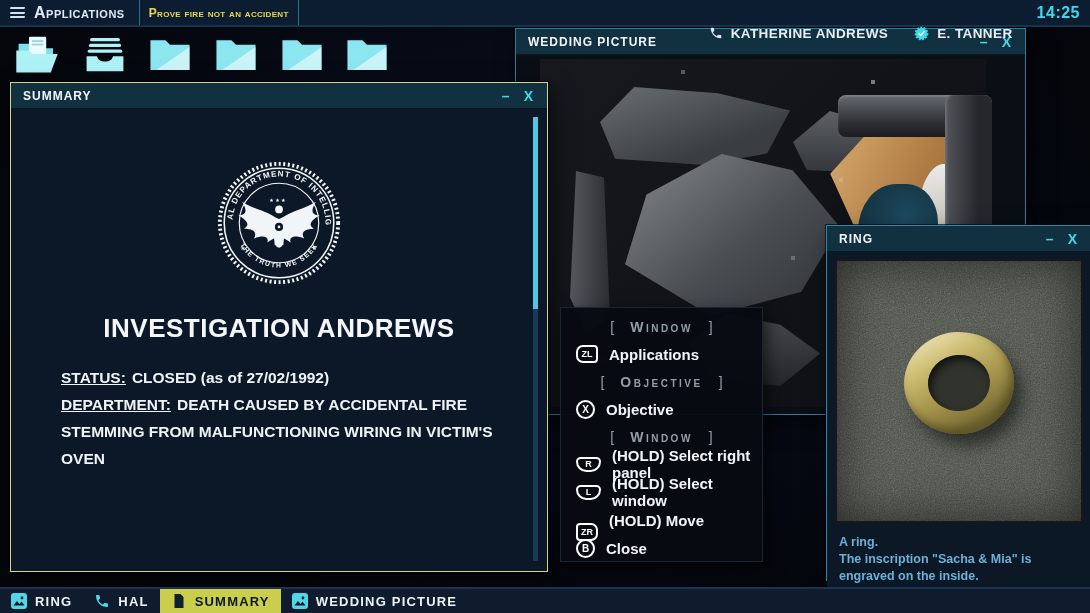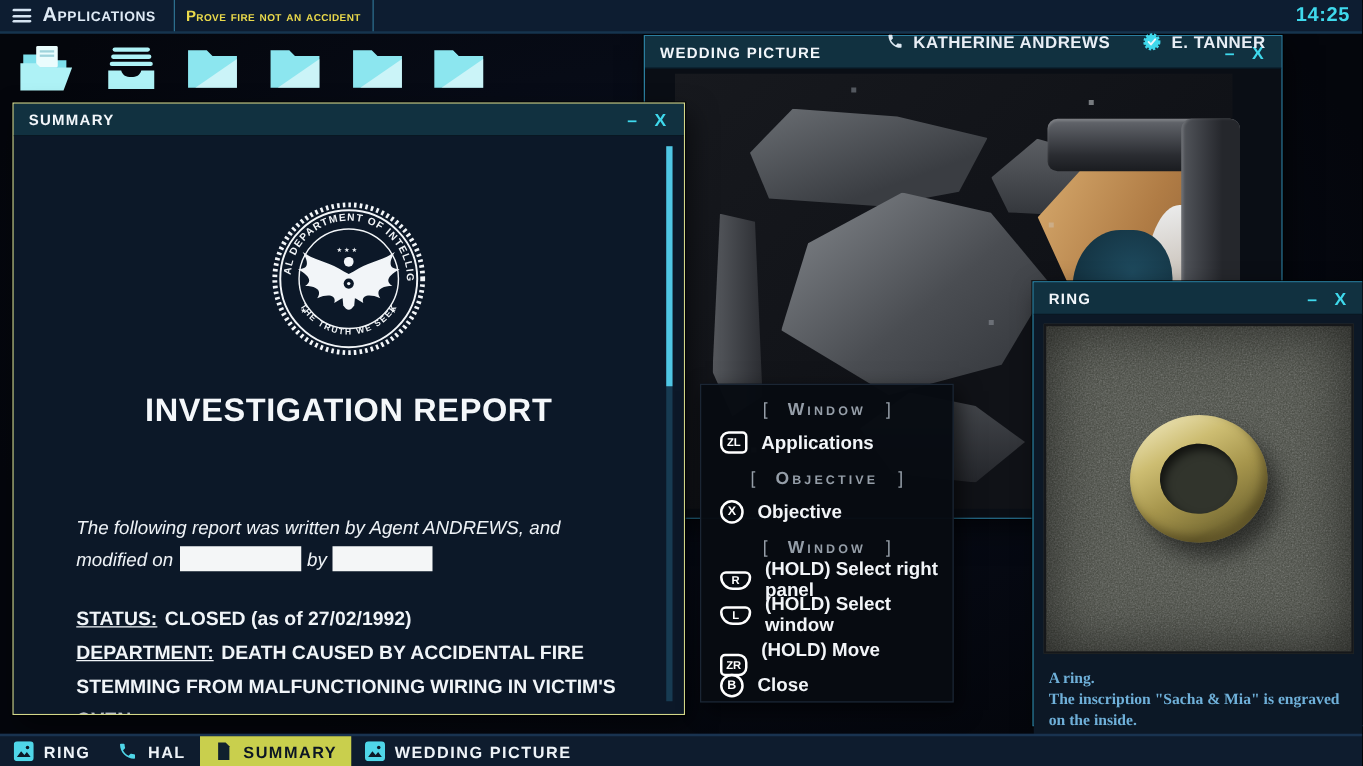--- a/index.html
+++ b/index.html
@@ -90,21 +90,21 @@
   .frame-v { left:405px; top:36px; width:47px; height:292px; border-radius:8px;
              background:linear-gradient(90deg,#53565c,#25272c 70%);
              box-shadow:inset 2px 0 2px rgba(255,255,255,.15); }
   .specks { left:0; top:0; width:2px; height:2px; background:transparent;
             box-shadow:332px 22px 0 1px rgba(220,225,230,.5), 142px 12px 0 1px rgba(200,210,220,.35),
                        252px 198px 0 1px rgba(210,215,225,.3), 62px 300px 0 1px rgba(190,200,210,.3),
                        300px 120px 0 1px rgba(210,215,225,.3); }
 
   
   .win-ring { left:826px; top:225px; width:266px; height:356px; border:1px solid #2b89aa; z-index:10; }
-  .ring-body { position:relative; height:348px; background:#0c1826;font-family:Liberation Serif, serif; }
+  .ring-body { position:relative; height:348px; background:#0c1826; }
   .ring-photo { position:absolute; left:8px; top:7px; width:248px; height:264px; background:#474a42;
                 border:2px solid #15171a; overflow:hidden; }
   .fabric-noise { position:absolute; left:0; top:0; width:100%; height:100%; opacity:.38; }
   .vignette { position:absolute; left:0; top:0; width:100%; height:100%;
               box-shadow:inset 0 0 46px rgba(0,0,0,.6); }
   .gold-ring { position:absolute; left:50%; top:47%; width:110px; height:102px;
                transform:translate(-50%,-50%) rotate(-4deg); border-radius:50%;
                background:linear-gradient(155deg,#efe7bc 5%,#cdbd72 30%,#a6954c 55%,#7b6f36 80%,#9a8c4a);
                box-shadow:8px 12px 16px rgba(0,0,0,.5), inset -4px -6px 8px rgba(60,50,20,.5); }
   .ring-hole { position:absolute; left:50%; top:50%; width:62px; height:56px; transform:translate(-50%,-50%);
@@ -270,25 +270,21 @@
           <circle cx="66" cy="52" r="4"></circle>
           <path d="M66,48 q7,2.5 0,5.5 z"></path>
           <path d="M62,60 C50,52 40,52 28,44 C34,54 32,58 24,58 C34,64 36,68 30,72 C40,72 44,76 40,82 C50,78 56,80 54,86 C60,82 64,80 66,82 L66,62 Z"></path>
           <path d="M70,60 C82,52 92,52 104,44 C98,54 100,58 108,58 C98,64 96,68 102,72 C92,72 88,76 92,82 C82,78 76,80 78,86 C72,82 68,80 66,82 L66,62 Z"></path>
           <path d="M59,62 h14 l-2.5,26 q-4.5,7 -9,0 z"></path>
           <rect x="58.5" y="62" width="15" height="16" rx="2.5"></rect>
           <circle cx="66" cy="70" r="4.2" fill="#0c1828"></circle>
           <circle cx="66" cy="70" r="1.4" fill="#f2f5f8"></circle>
         </g>
       </svg>
-      <h1 class="report-heading">INVESTIGATION REPORT</h1>
-      <p class="report-intro">
-        <span>The following report was written by Agent ANDREWS, and</span><br>
-        <span>modified on</span><span class="redacted r1"></span><span>by</span><span class="redacted r2"></span>
-      </p>
+      <h1 class="report-heading">INVESTIGATION ANDREWS</h1>
       <div class="report-fields">
         <div>
           <span class="lbl">STATUS:</span><span>CLOSED (as of 27/02/1992)</span>
         </div>
         <div>
           <span class="lbl">DEPARTMENT:</span><span>DEATH CAUSED BY ACCIDENTAL FIRE STEMMING FROM MALFUNCTIONING WIRING IN VICTIM'S OVEN</span>
         </div>
       </div>
       <div class="vscroll-track">
         <div class="vscroll-thumb"></div>

